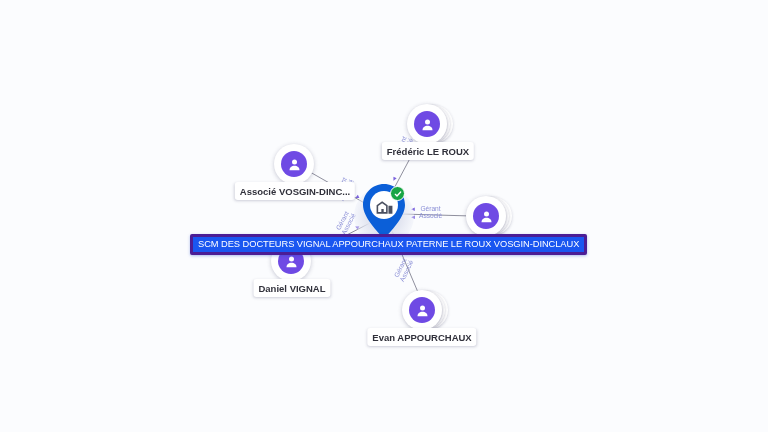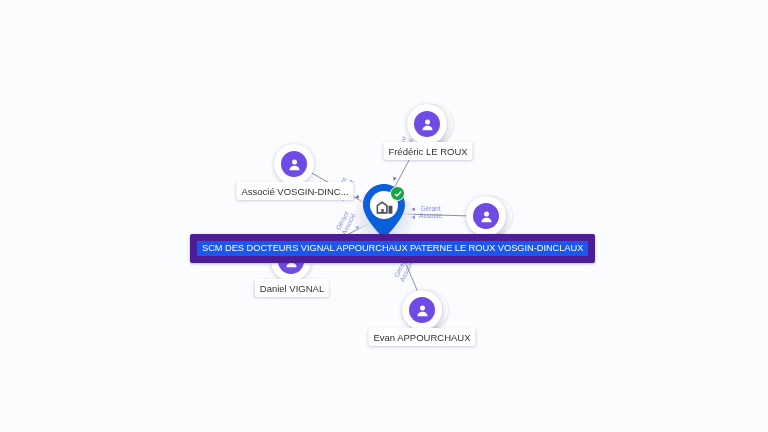--- a/index.html
+++ b/index.html
@@ -68,20 +68,21 @@
     position: absolute;
     white-space: nowrap;
     background: #ffffff;
     color: #31313b;
     font-size: 9.5px;
     line-height: 13px;
     padding: 2.5px 5px;
     border-radius: 3px;
     box-shadow: 0 1px 3px rgba(40,40,80,0.22);
     transform: translateX(-50%);
+    font-weight: bold;
   }
 
   
   .company-node {
     position: absolute;
     left: -31px; top: -34px;
     width: 62px; height: 70px;
   }
   .company-halo {
     position: absolute;
@@ -111,21 +112,21 @@
   .main-label {
     position: absolute;
     left: 190px; top: 234px;
     height: 15px;
     line-height: 15px;
     background: #1a56f0;
     color: #ffffff;
     font-size: 9.3px;
     letter-spacing: -0.05px;
     padding: 0 5px;
-    border: 7px solid #4c1d95;
+    border: 3px solid #4c1d95;
     border-radius: 2px;
     white-space: nowrap;
     box-shadow: 0 1px 3px rgba(25,70,200,0.35);
   }
 
   
   .edge-label {
     position: absolute;
     color: #8b8fd6;
     font-size: 6.6px;

